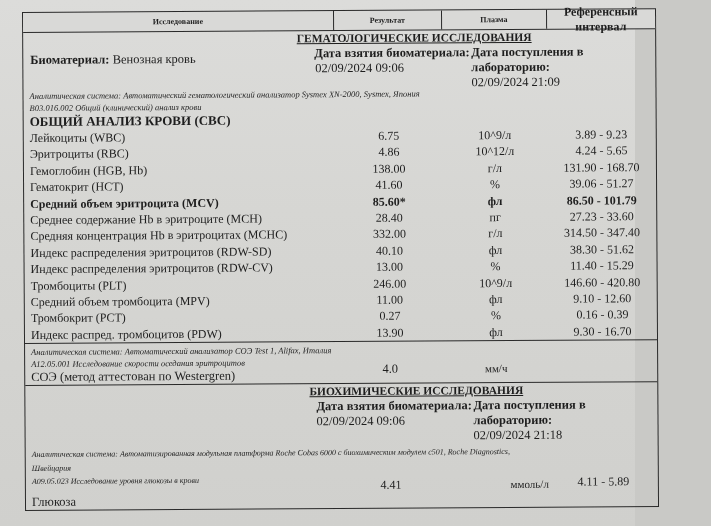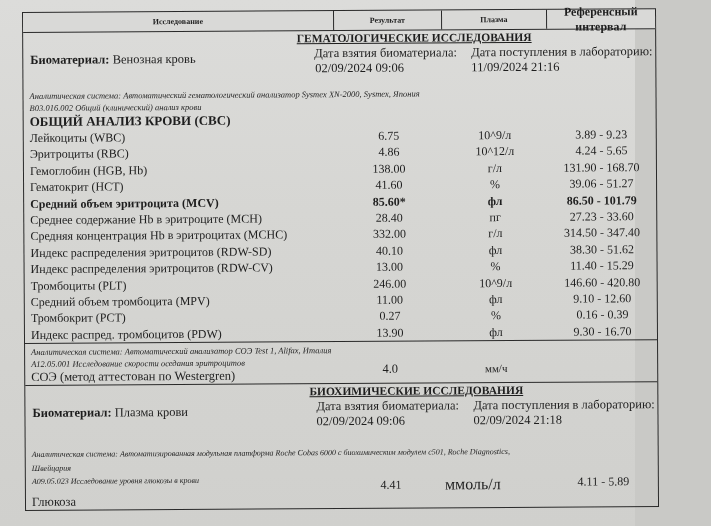--- a/index.html
+++ b/index.html
@@ -28,21 +28,21 @@
     .c1 { width: 311px; border-right: 1px solid #2a2a2a; }
     .c2 { width: 108px; border-right: 1px solid #2a2a2a; }
     .c3 { width: 104px; border-right: 1px solid #2a2a2a; }
     .c4 { width: 109px; }
     .sec-title { text-align: center; font-size: 11.5px; font-weight: bold; text-decoration: underline; padding-left: 150px; margin-top: 0px; height: 14px; line-height: 14px; }
     .bio-row { position: relative; height: 38px; font-size: 12.5px; }
     .bio { position: absolute; left: 7px; top: 6px; }
     .bio b { font-weight: bold; }
     .dt1 { position: absolute; left: 291px; top: 1px; line-height: 15px; }
     .dt2 { position: absolute; left: 448px; top: 1px; line-height: 15px; }
-    .dt1 b, .dt2 b { font-weight: normal; margin-top: 40px; }
+    .dt1 b, .dt2 b { font-weight: bold; margin-top: 40px; }
     .note { font-size: 8.5px; font-style: italic; padding-left: 6px; line-height: 12px; }
     .cbc-title { font-size: 13px; font-weight: bold; padding-left: 6px; height: 16px; line-height: 16px; }
     .row { display: flex; height: 16.4px; line-height: 16.4px; font-size: 12px; }
     .row .n { width: 311px; padding-left: 6px; box-sizing: border-box; white-space: nowrap; }
     .row .r { width: 108px; text-align: center; }
     .row .u { width: 104px; text-align: center; }
     .row .ref { width: 109px; text-align: center; }
     .row.bold { font-weight: bold; }
     .divider { border-top: 1.5px solid #2a2a2a; }
     .esr-row { display: flex; font-size: 12.5px; height: 15px; line-height: 15px; }
@@ -68,21 +68,21 @@
       <div class="bio">
         <b>Биоматериал:</b>
         <span>Венозная кровь</span>
       </div>
       <div class="dt1">
         <b>Дата взятия биоматериала:</b><br>
         <span style="padding-left:1px">02/09/2024 09:06</span>
       </div>
       <div class="dt2">
         <b>Дата поступления в лабораторию:</b><br>
-        <span>11/09/2024 21:16</span>
+        <span>02/09/2024 21:09</span>
       </div>
     </div>
 
     <div class="note" style="margin-top:5px">Аналитическая система: Автоматический гематологический анализатор Sysmex XN-2000, Sysmex, Япония</div>
     <div class="note">B03.016.002 Общий (клинический) анализ крови</div>
     <div class="cbc-title">ОБЩИЙ АНАЛИЗ КРОВИ (CBC)</div>
 
     <div>
       <div class="row">
         <div class="n">Лейкоциты (WBC)</div>
@@ -170,37 +170,33 @@
     <div class="esr-row" style="margin-top:-6px">
       <div style="width:311px;padding-left:6px;box-sizing:border-box;padding-top:6px">СОЭ (метод аттестован по Westergren)</div>
       <div style="width:108px;text-align:center">4.0</div>
       <div style="width:104px;text-align:center;font-size:11px">мм/ч</div>
     </div>
 
     <div class="divider" style="margin-top:6px"></div>
     <div class="sec-title">БИОХИМИЧЕСКИЕ ИССЛЕДОВАНИЯ</div>
 
     <div class="bio-row">
-      <div class="bio">
-        <b>Биоматериал:</b>
-        <span>Плазма крови</span>
-      </div>
       <div class="dt1">
         <b>Дата взятия биоматериала:</b><br>
         <span>02/09/2024 09:06</span>
       </div>
       <div class="dt2">
         <b>Дата поступления в лабораторию:</b><br>
         <span>02/09/2024 21:18</span>
       </div>
     </div>
 
     <div class="note" style="margin-top:10px;font-size:8px;line-height:14px">Аналитическая система: Автоматизированная модульная платформа Roche Cobas 6000 с биохимическим модулем c501, Roche Diagnostics,</div>
     <div class="note" style="font-size:8px;line-height:14px">Швейцария</div>
     <div class="gl-row">
       <div class="note" style="width:311px;box-sizing:border-box;font-size:8px">A09.05.023 Исследование уровня глюкозы в крови</div>
       <div style="width:108px;text-align:center;padding-top:4px">4.41</div>
-      <div style="width:104px;text-align:left;padding-top:4px;font-size:16px">ммоль/л</div>
+      <div style="width:104px;text-align:right;padding-top:4px;font-size:11px">ммоль/л</div>
       <div style="width:109px;text-align:center;padding-top:2px">4.11 - 5.89</div>
     </div>
     <div class="gl-name" style="margin-top:4px">Глюкоза</div>
   </div>
 </div>
 
 </body></html>

